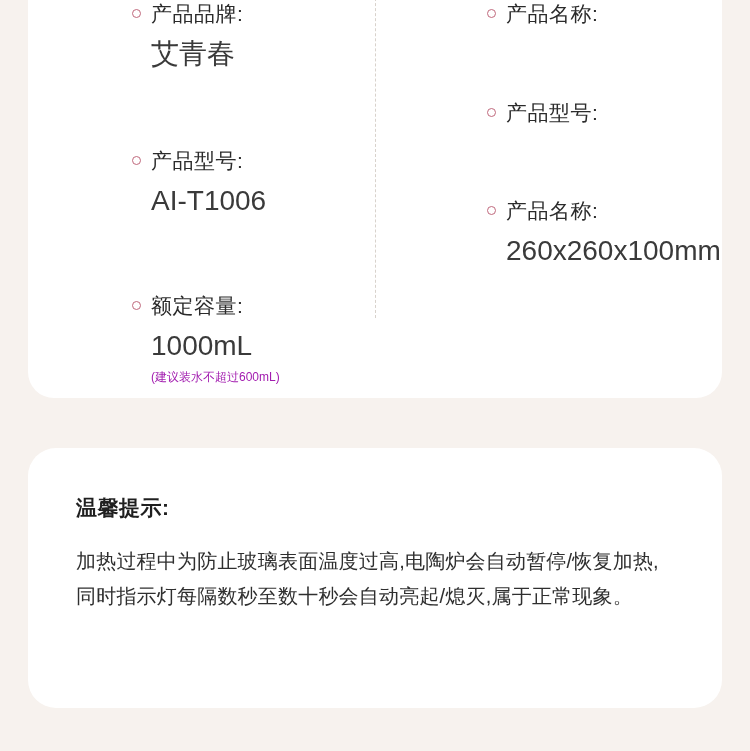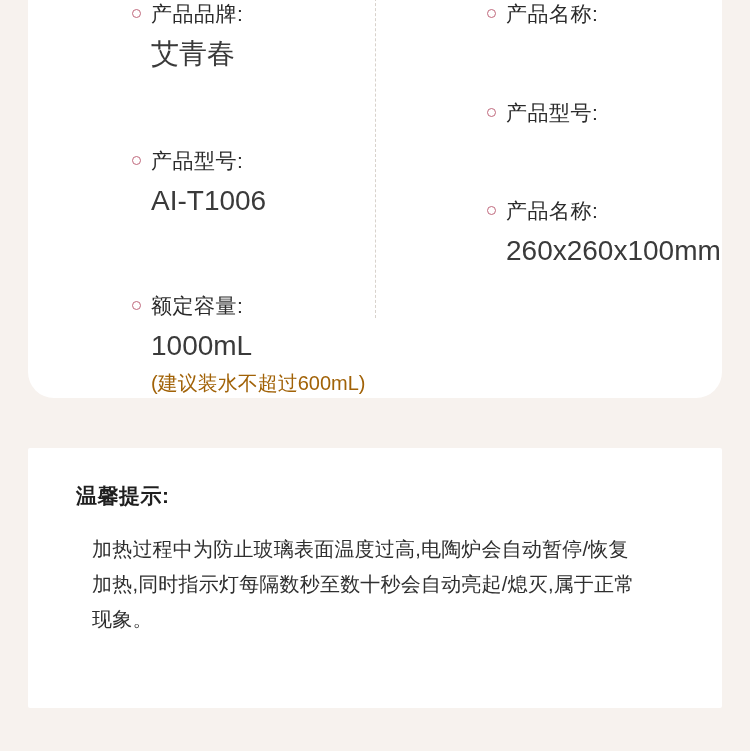--- a/index.html
+++ b/index.html
@@ -94,51 +94,51 @@
     margin-left: 19px;
     margin-top: 7px;
     font-size: 28px;
     color: #3a3a3a;
     line-height: 1.45;
     white-space: nowrap;
   }
   .spec-note {
     margin-left: 19px;
     margin-top: 2px;
-    font-size: 20px;
-    color: #a16207;
+    font-size: 12px;
+    color: #a21caf;
     line-height: 1.45;
     white-space: nowrap;
   }
 
   
   .tip-card {
     position: absolute;
     left: 28px;
     top: 448px;
     width: 694px;
     height: 260px;
     background: #ffffff;
-    border-radius: 2px;
-    box-sizing: border-box;
-    padding: 34px 60px 0 48px;
+    border-radius: 28px;
+    box-sizing: border-box;
+    padding: 46px 60px 0 48px;
   }
   .tip-title {
     font-size: 21px;
     color: #1f1f1f;
     font-weight: 700;
     letter-spacing: 0.5px;
     margin: 0 0 22px 0;
   }
   .tip-body {
     font-size: 20px;
     color: #2f2f2f;
     line-height: 1.75;
     letter-spacing: 0.2px;
-    margin: 16px;
+    margin: 0;
     max-width: 594px;
   }
 </style>
 </head>
 <body>
 
 <div class="page">
 
   <div class="spec-card">
     <div class="divider"></div>

